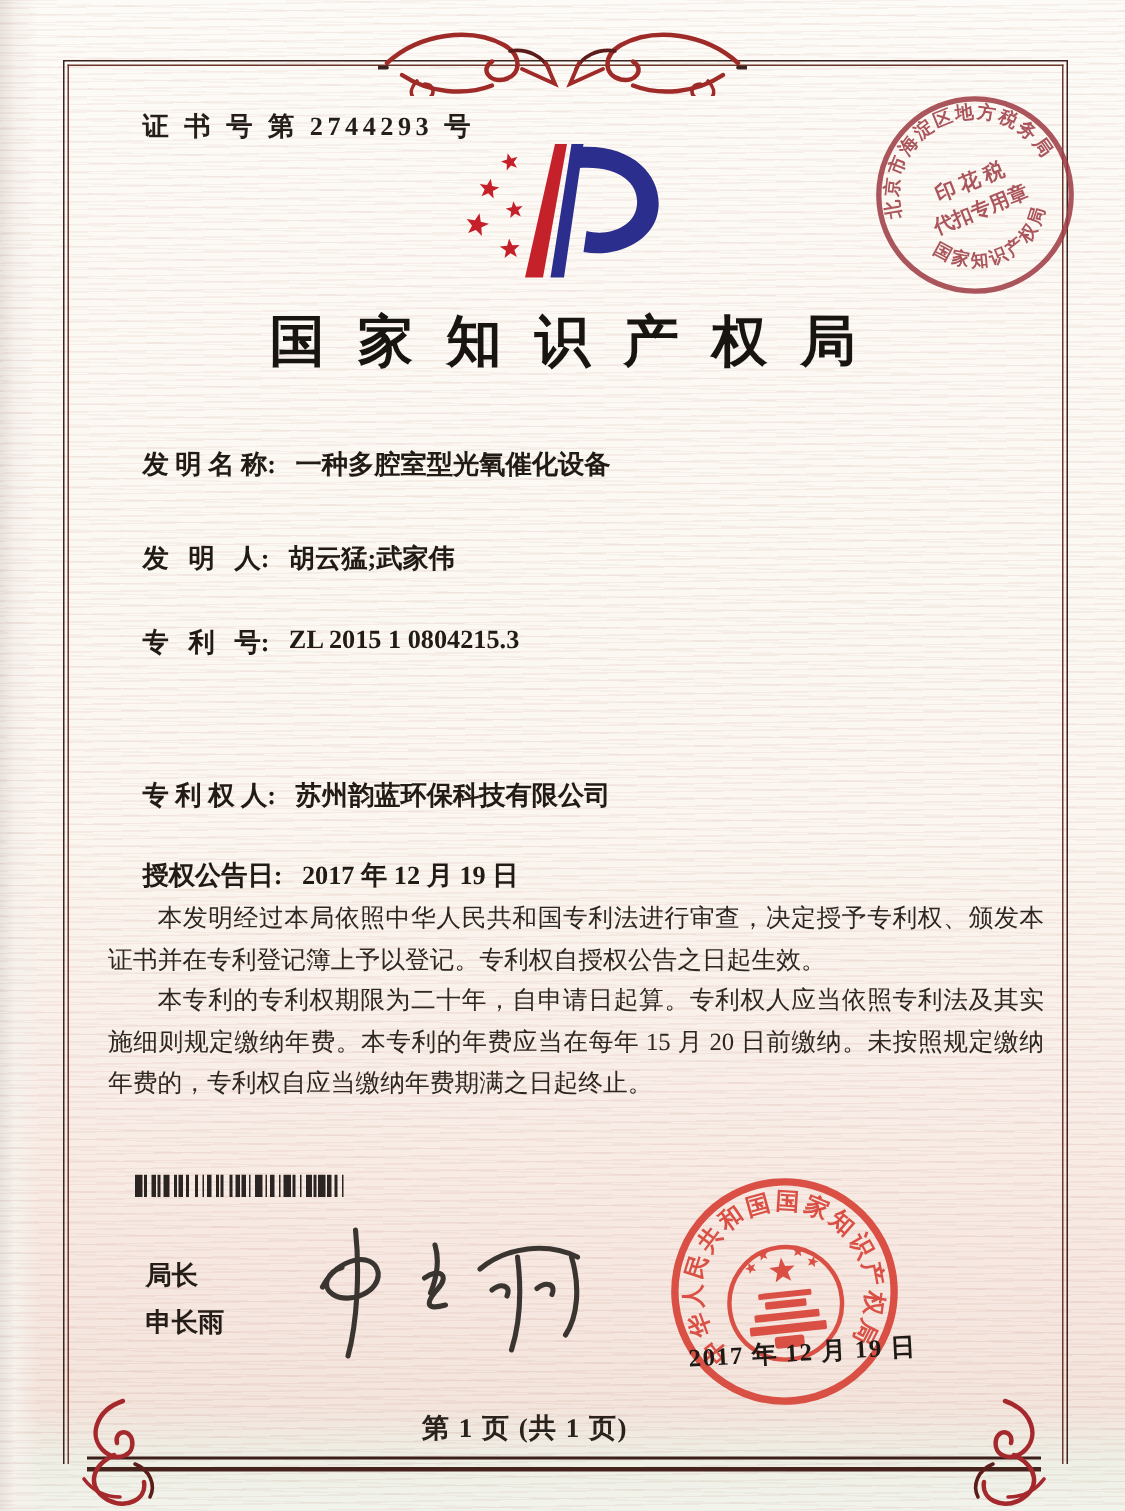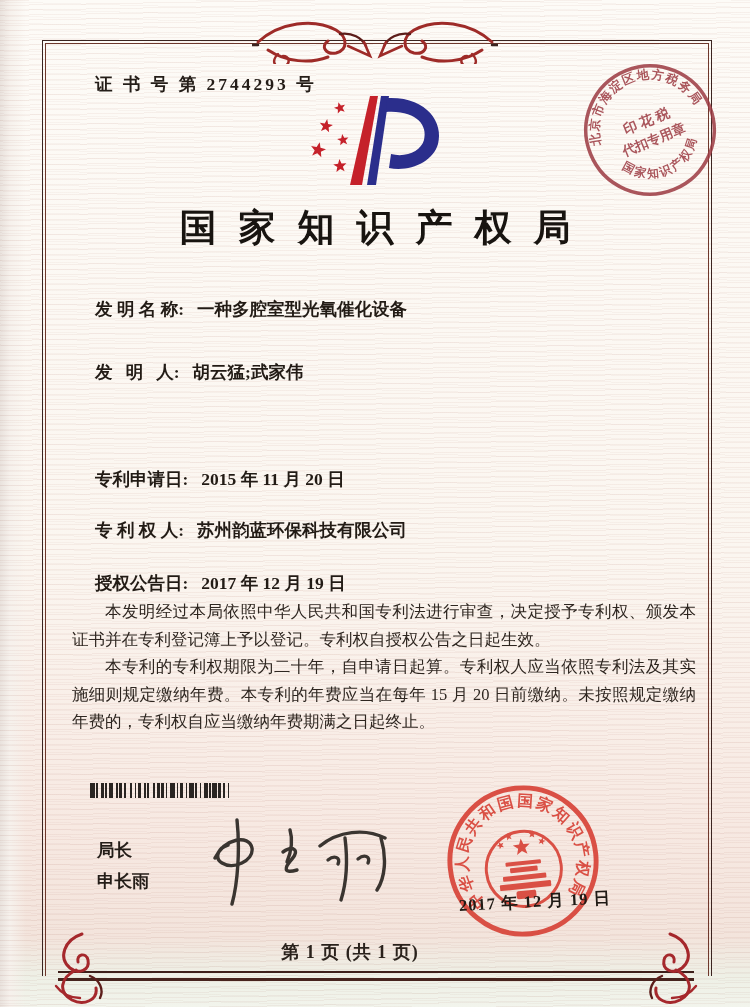--- a/index.html
+++ b/index.html
@@ -126,23 +126,23 @@
   <div class="title">国家知识产权局</div>
 
   <div class="field-row" style="top:297px">
     <span class="field-label">发 明 名 称:</span>
     <span class="field-value">一种多腔室型光氧催化设备</span>
   </div>
   <div class="field-row" style="top:360px">
     <span class="field-label">发   明   人:</span>
     <span class="field-value">胡云猛;武家伟</span>
   </div>
-  <div class="field-row" style="top:467px">
-    <span class="field-label">专利申请日:</span>
-    <span class="field-value">2015 年 11 月 20 日</span>
+  <div class="field-row" style="top:416px">
+    <span class="field-label">专   利   号:</span>
+    <span class="field-value">ZL 2015 1 0804215.3</span>
   </div>
   <div class="field-row" style="top:518px">
     <span class="field-label">专 利 权 人:</span>
     <span class="field-value">苏州韵蓝环保科技有限公司</span>
   </div>
   <div class="field-row" style="top:571px">
     <span class="field-label">授权公告日:</span>
     <span class="field-value">2017 年 12 月 19 日</span>
   </div>
 

